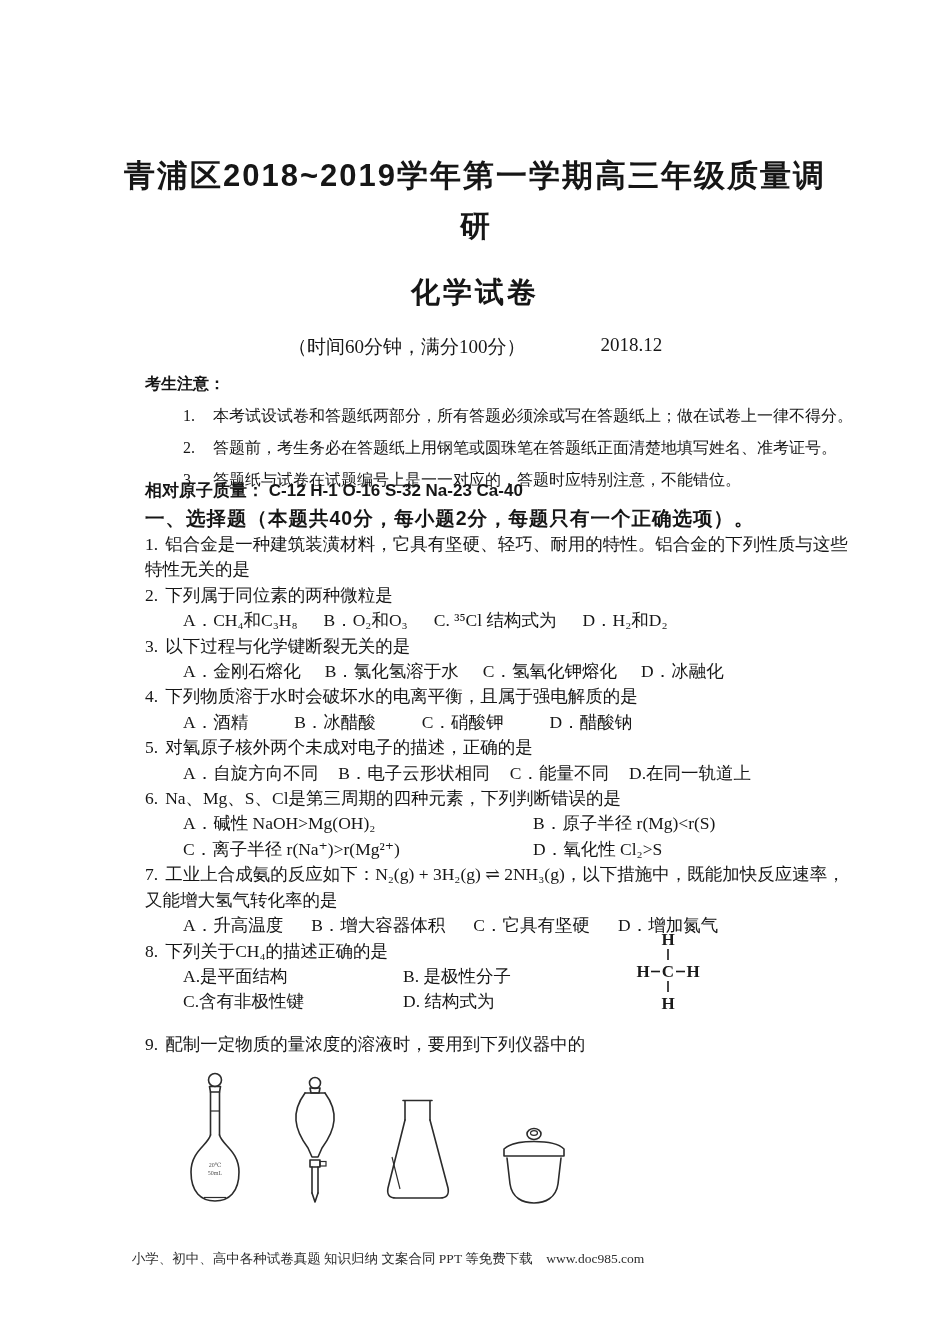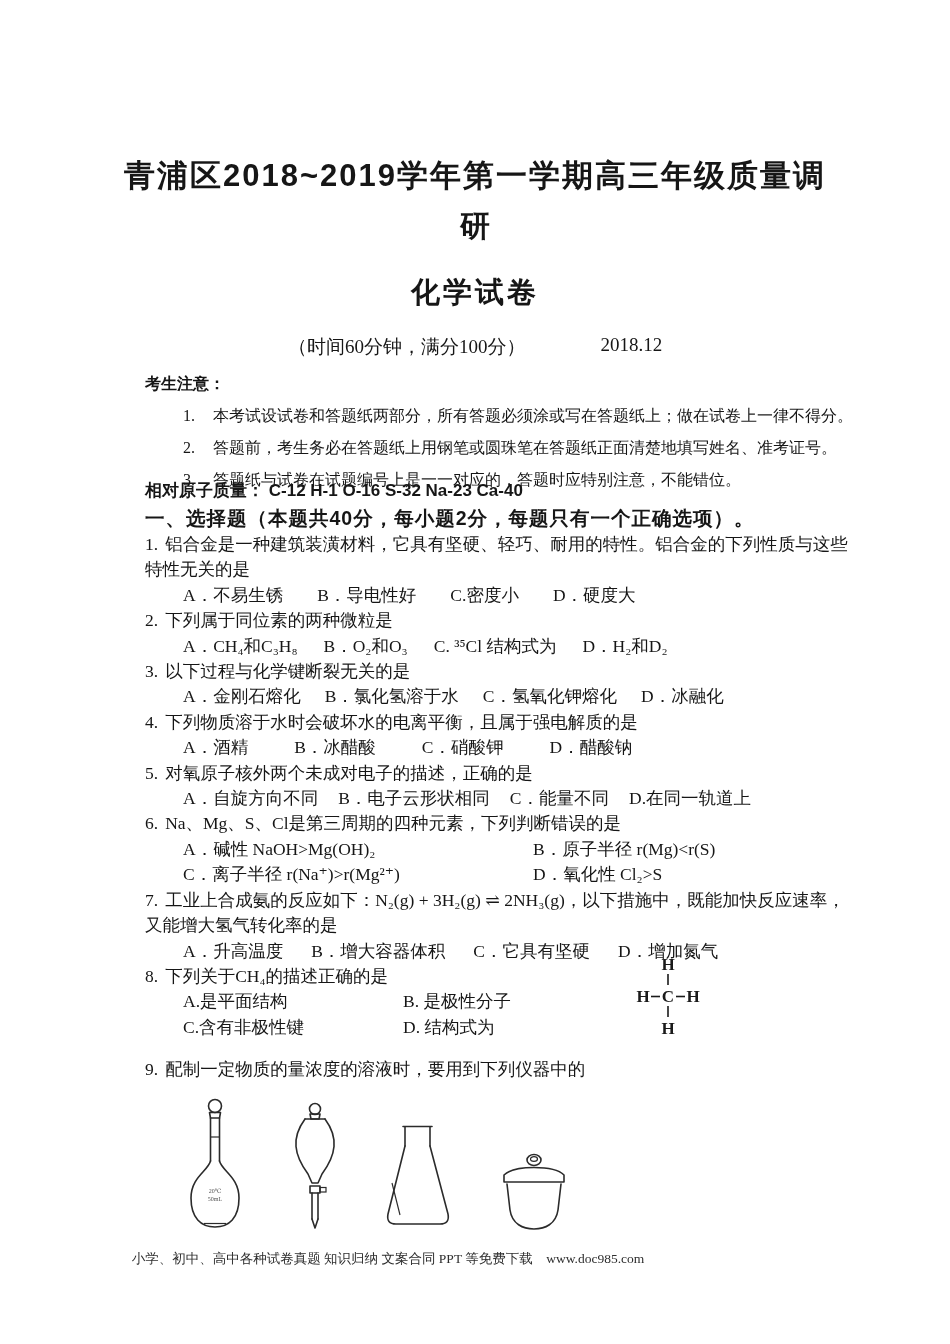--- a/index.html
+++ b/index.html
@@ -104,26 +104,20 @@
       <span class="lbl">相对原子质量：</span>
       <span class="vals">C-12  H-1  O-16  S-32  Na-23   Ca-40</span>
     </div>
 
     <div class="section-h">一、选择题（本题共40分，每小题2分，每题只有一个正确选项）。</div>
 
     <div class="q">
       <div>
         <span class="qnum">1.</span><span>铝合金是一种建筑装潢材料，它具有坚硬、轻巧、耐用的特性。铝合金的下列性质与这些特性无关的是</span>
       </div>
-      <div class="opts g34">
-        <span>A．不易生锈</span>
-        <span>B．导电性好</span>
-        <span>C.密度小</span>
-        <span>D．硬度大</span>
-      </div>
     </div>
 
     <div class="q">
       <div>
         <span class="qnum">2.</span><span>下列属于同位素的两种微粒是</span>
       </div>
       <div class="opts g26">
         <span>A．CH₄和C₃H₈</span>
         <span>B．O₂和O₃</span>
         <span>C.  ³⁵Cl 结构式为</span>

